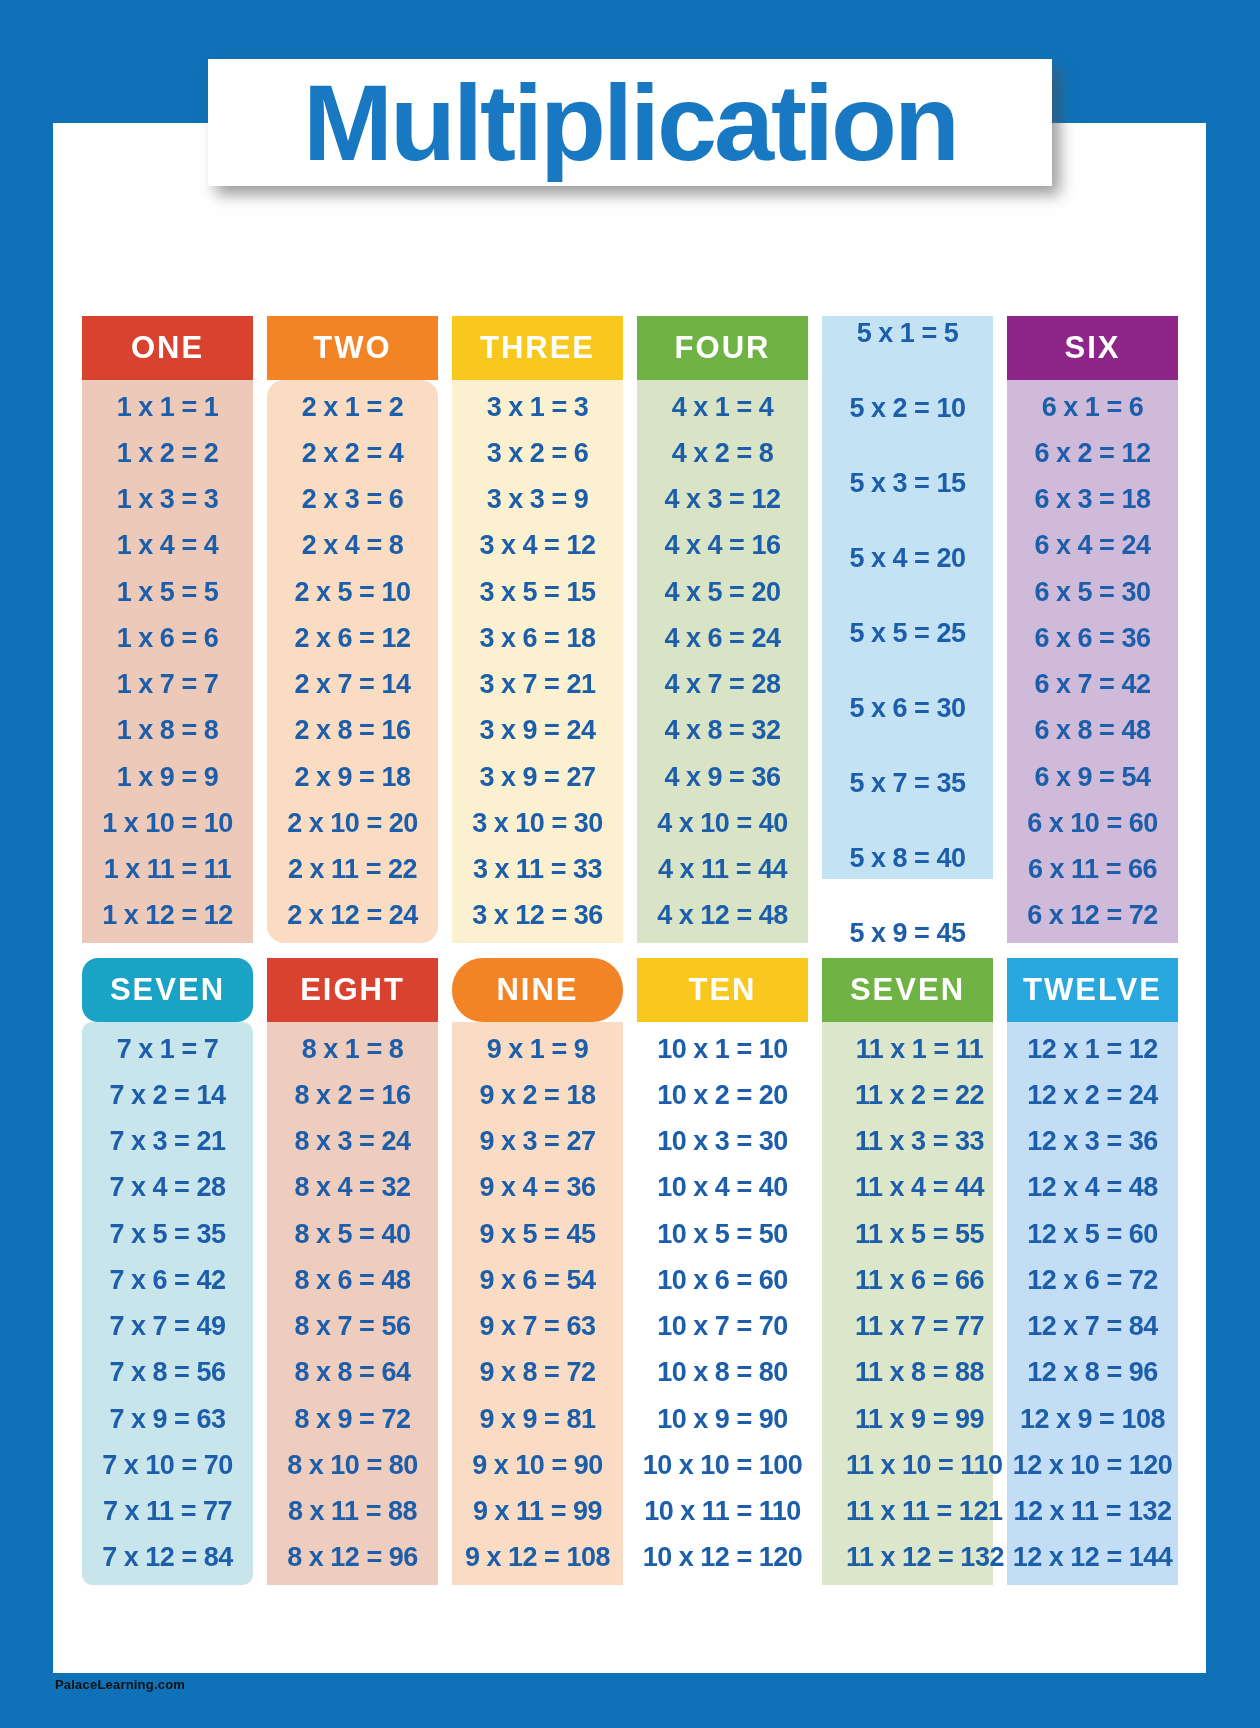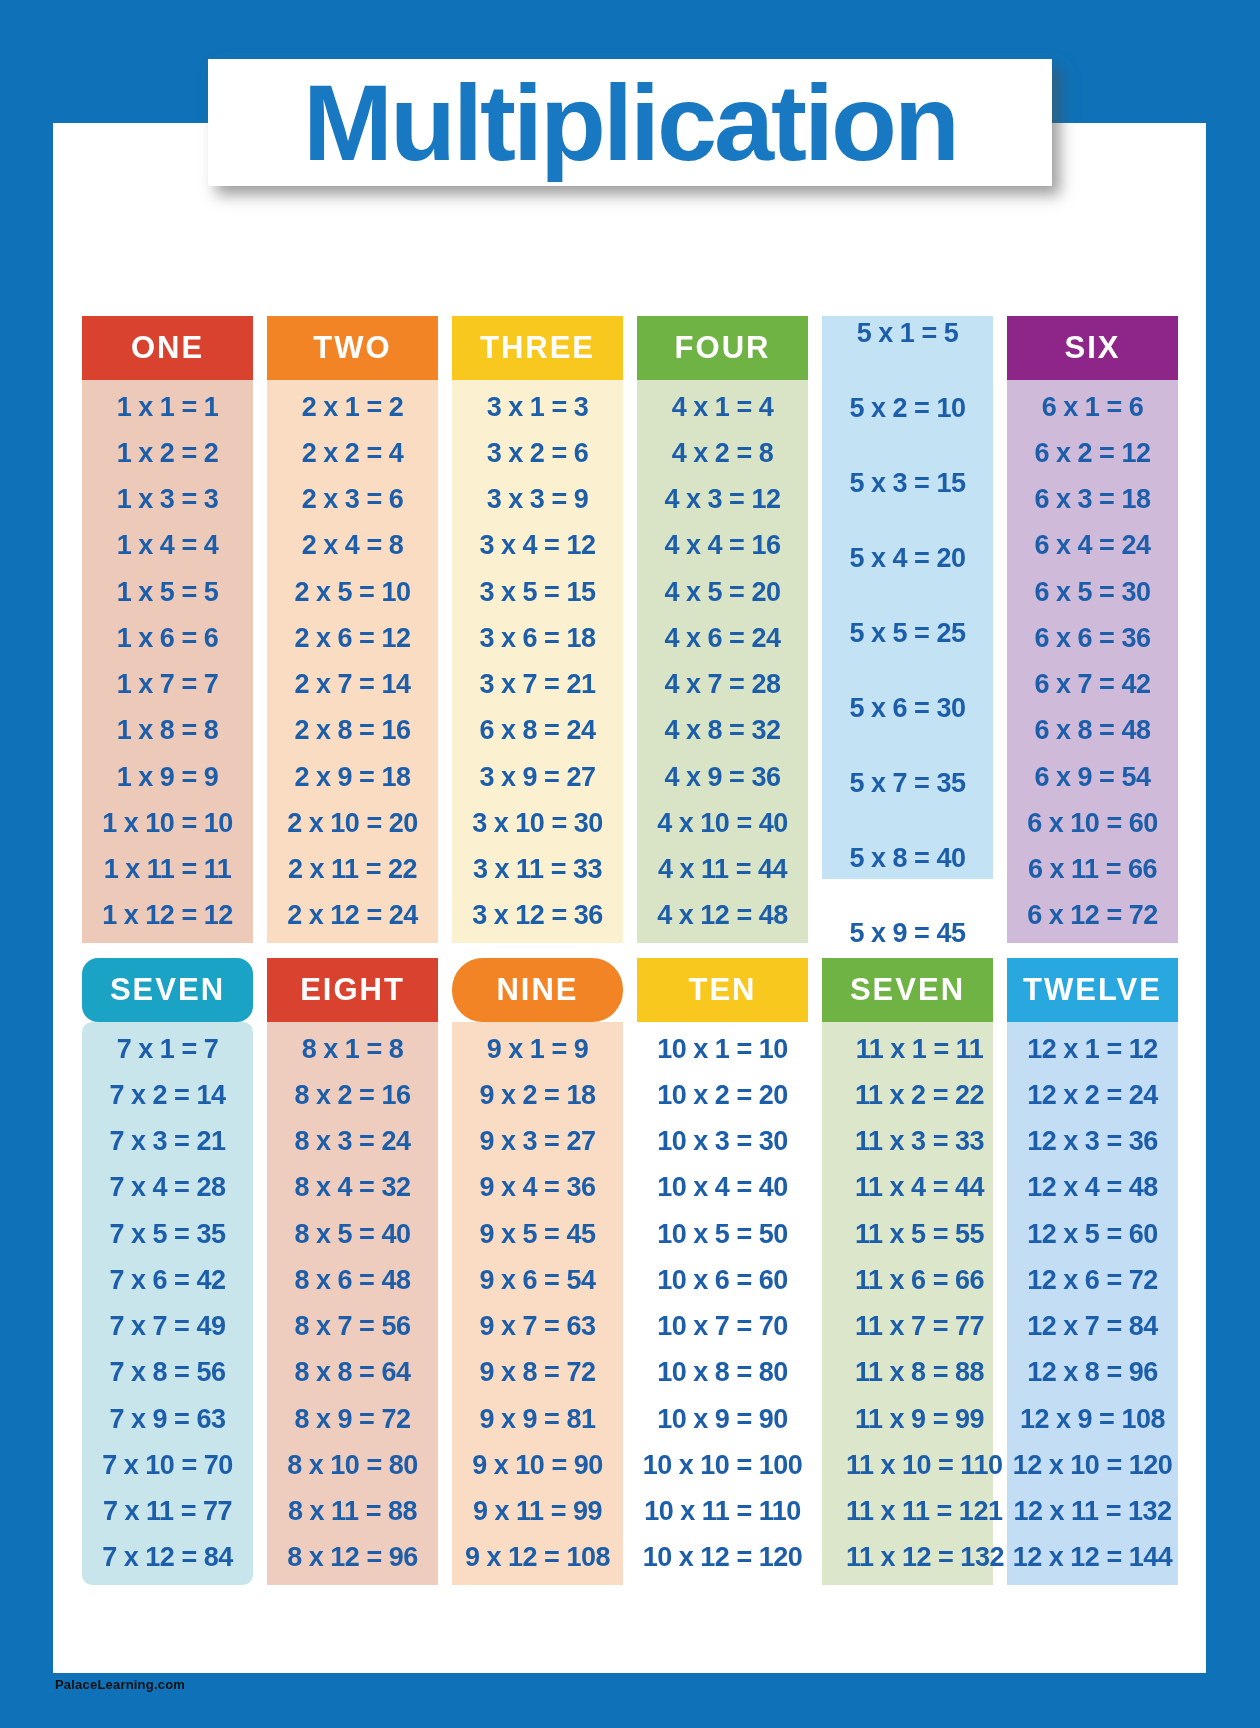--- a/index.html
+++ b/index.html
@@ -122,21 +122,21 @@
           <div class="fact">1 x 8 = 8</div>
           <div class="fact">1 x 9 = 9</div>
           <div class="fact">1 x 10 = 10</div>
           <div class="fact">1 x 11 = 11</div>
           <div class="fact">1 x 12 = 12</div>
         </div>
   </div>
 
   <div class="column">
     <div class="col-header" style="background: rgb(242, 132, 37); color: rgb(255, 255, 255);">TWO</div>
-    <div class="col-body" style="background: rgb(249, 220, 194);">
+    <div class="col-body" style="background: rgb(249, 220, 194); border-radius: 17px;">
           <div class="fact">2 x 1 = 2</div>
           <div class="fact">2 x 2 = 4</div>
           <div class="fact">2 x 3 = 6</div>
           <div class="fact">2 x 4 = 8</div>
           <div class="fact">2 x 5 = 10</div>
           <div class="fact">2 x 6 = 12</div>
           <div class="fact">2 x 7 = 14</div>
           <div class="fact">2 x 8 = 16</div>
           <div class="fact">2 x 9 = 18</div>
           <div class="fact">2 x 10 = 20</div>
@@ -148,21 +148,21 @@
   <div class="column">
     <div class="col-header" style="background: rgb(248, 200, 31); color: rgb(255, 255, 255);">THREE</div>
     <div class="col-body" style="background: rgb(251, 240, 207);">
           <div class="fact">3 x 1 = 3</div>
           <div class="fact">3 x 2 = 6</div>
           <div class="fact">3 x 3 = 9</div>
           <div class="fact">3 x 4 = 12</div>
           <div class="fact">3 x 5 = 15</div>
           <div class="fact">3 x 6 = 18</div>
           <div class="fact">3 x 7 = 21</div>
-          <div class="fact">6 x 8 = 24</div>
+          <div class="fact">3 x 9 = 24</div>
           <div class="fact">3 x 9 = 27</div>
           <div class="fact">3 x 10 = 30</div>
           <div class="fact">3 x 11 = 33</div>
           <div class="fact">3 x 12 = 36</div>
         </div>
   </div>
 
   <div class="column">
     <div class="col-header" style="background: rgb(111, 179, 68); color: rgb(255, 255, 255);">FOUR</div>
     <div class="col-body" style="background: rgb(217, 228, 198);">

